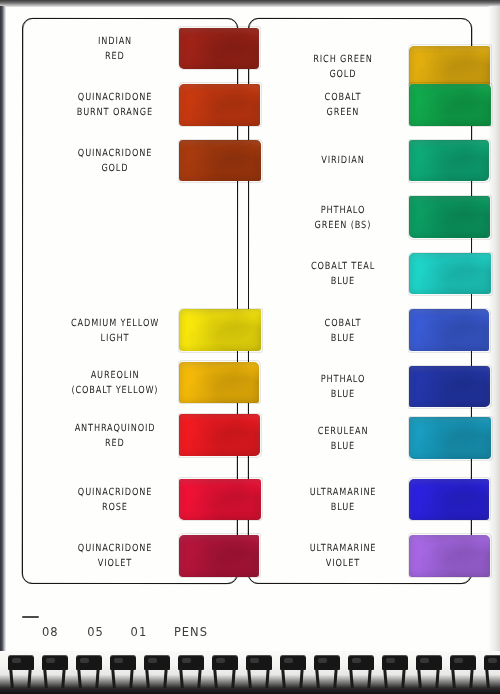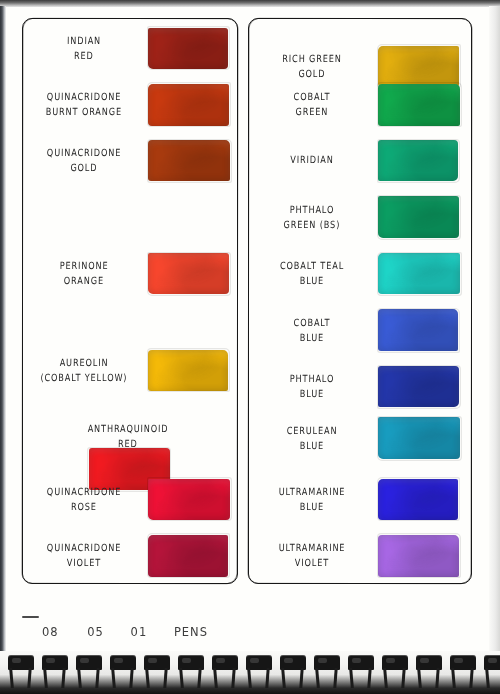--- a/index.html
+++ b/index.html
@@ -53,21 +53,21 @@
 
   
   .column{
     position:absolute;top:18px;height:564px;
   }
   .column.left{ left:22px; width:214px; }
   .column.right{ left:248px; width:222px; }
 
   .row{
     position:absolute;left:0;width:100%;height:56.4px;
-    display:flex;align-items:center;
+    display:flex;align-items:center;padding-left:31px;
   }
 
   .label{
     flex:0 0 auto;
     text-align:center;
     font-family:"DejaVu Sans", sans-serif;
     font-size:8.1px;
     letter-spacing:.9px;
     line-height:11.5px;
     color:#232323;
@@ -174,35 +174,35 @@
           <div class="swatch" style="background: rgb(196, 58, 18); border-radius: 5px 2px 3px 4px; width: 81px; height: 42px;"></div>
         </div>
       </div>
       <div class="row" style="top: 114.8px;">
         <div class="label">QUINACRIDONE
 GOLD</div>
         <div class="swatch-wrap">
           <div class="swatch" style="background: rgb(165, 59, 16); border-radius: 4px 5px 2px 3px; width: 82px; height: 41px;"></div>
         </div>
       </div>
-      <div class="row" style="top: 227.6px;">
-        <div class="label">PERINONE
-ORANGE</div>
-        <div class="swatch-wrap">
-          <div class="swatch" style="background: rgb(242, 71, 47); border-radius: 2px 3px 4px 5px; width: 81px; height: 41px;"></div>
-        </div>
-      </div>
-      <div class="row" style="top: 324px;">
+      <div class="row" style="top: 284px;">
+        <div class="label">CADMIUM YELLOW
+LIGHT</div>
+        <div class="swatch-wrap">
+          <div class="swatch" style="background: rgb(247, 231, 19); border-radius: 5px 2px 3px 4px; width: 82px; height: 42px;"></div>
+        </div>
+      </div>
+      <div class="row" style="top: 336px;">
         <div class="label">AUREOLIN
 (COBALT YELLOW)</div>
         <div class="swatch-wrap">
           <div class="swatch" style="background: rgb(242, 185, 15); border-radius: 4px 5px 2px 3px; width: 80px; height: 41px;"></div>
         </div>
       </div>
-      <div class="row" style="top: 407px; flex-direction: column;">
+      <div class="row" style="top: 389px;">
         <div class="label">ANTHRAQUINOID
 RED</div>
         <div class="swatch-wrap">
           <div class="swatch" style="background: rgb(235, 28, 34); border-radius: 3px 4px 5px 2px; width: 81px; height: 42px;"></div>
         </div>
       </div>
       <div class="row" style="top: 453.2px;">
         <div class="label">QUINACRIDONE
 ROSE</div>
         <div class="swatch-wrap">

